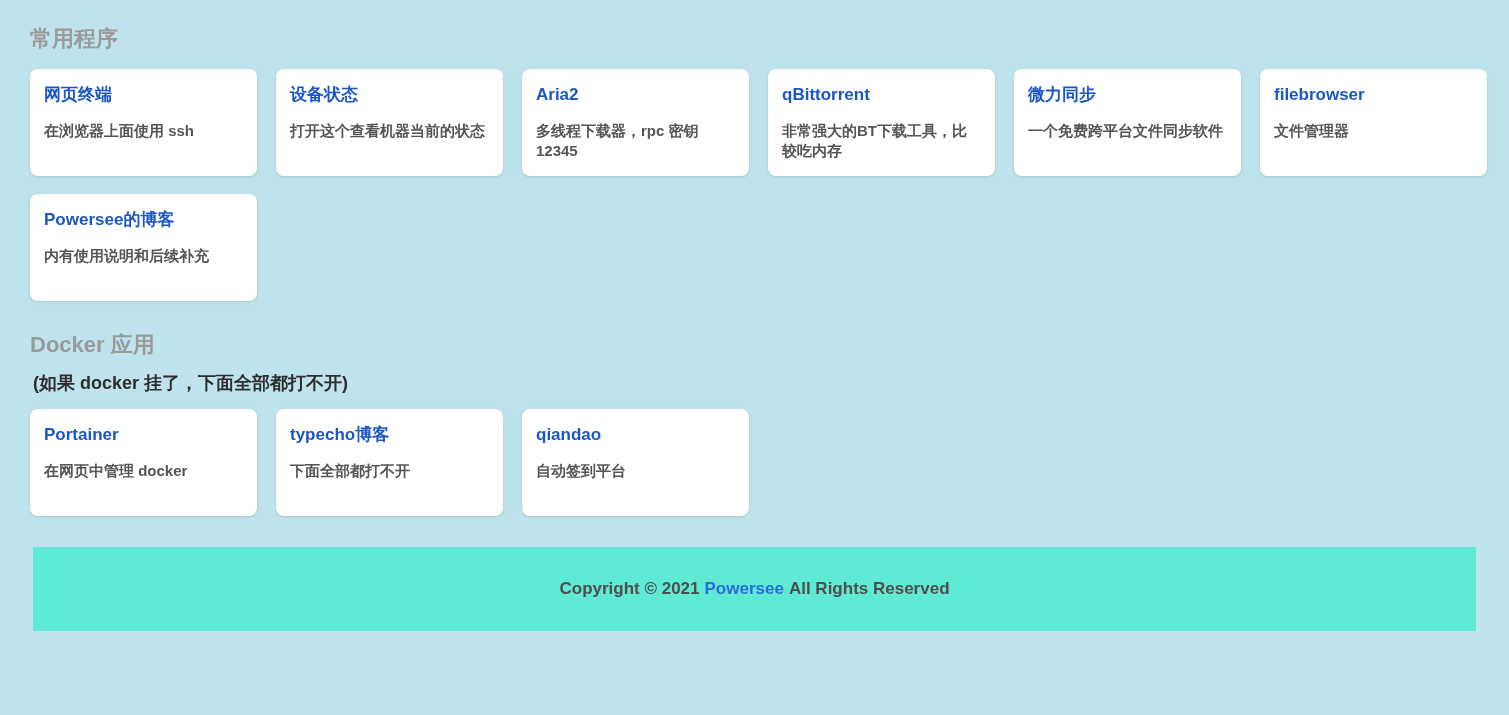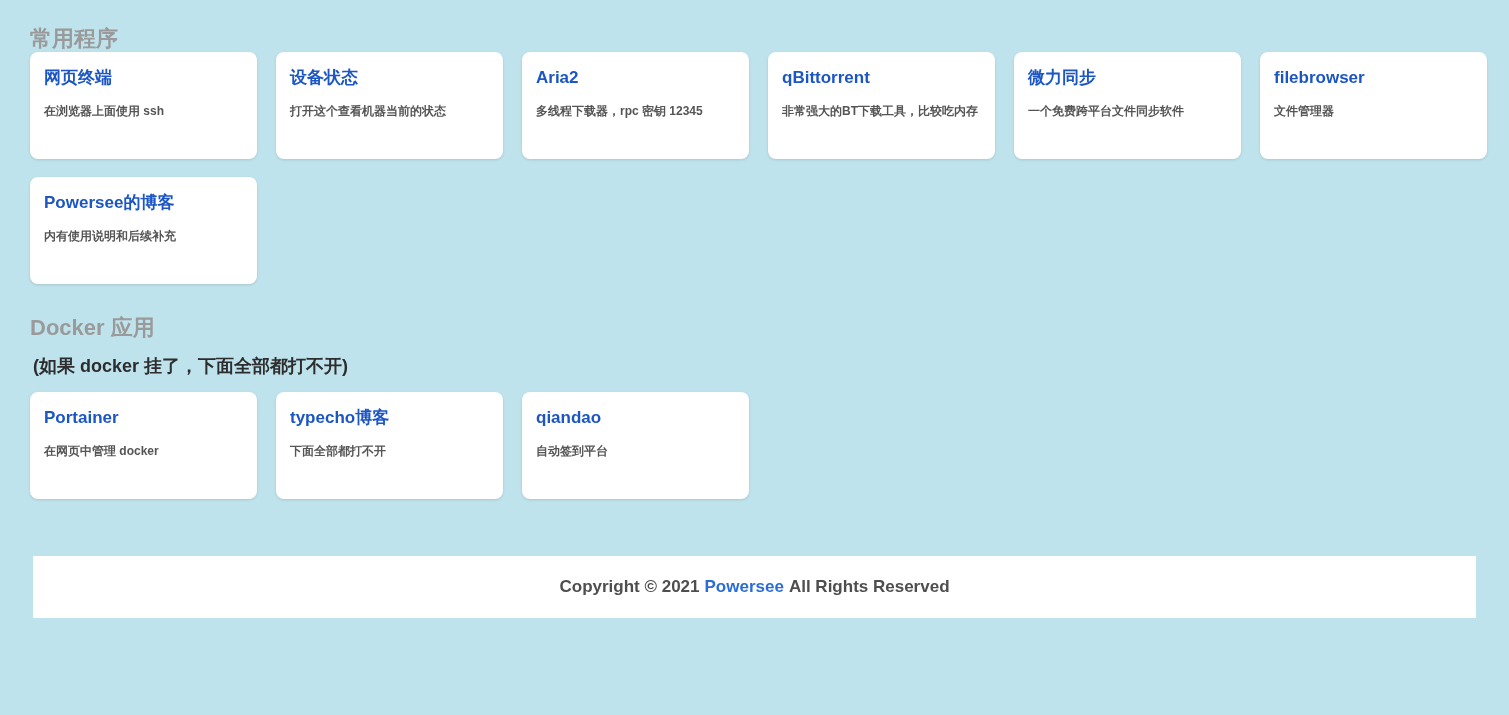--- a/index.html
+++ b/index.html
@@ -19,20 +19,21 @@
   }
   .section-heading {
     color: #9a9a9a;
     font-size: 22px;
     font-weight: bold;
     margin: 0;
     line-height: 1.2;
   }
   .section-heading.first {
     padding-top: 26px;
+    margin-bottom: 17px;
   }
   .section-heading.second {
     margin-top: 31px;
     margin-bottom: 13px;
   }
   .section-note {
     color: #2d2d2d;
     font-size: 18px;
     font-weight: bold;
     margin: 0 0 14px 3px;
@@ -54,29 +55,29 @@
     color: #1b56c4;
     font-size: 17px;
     font-weight: bold;
     text-decoration: none;
     display: inline-block;
     line-height: 1.3;
     cursor: pointer;
   }
   .card-desc {
     color: #555555;
-    font-size: 12px;
+    font-size: 15px;
     font-weight: bold;
     margin: 15px 0 0 0;
     line-height: 1.3;
   }
   .footer {
-    margin: 57px 33px 0 33px;
-    height: 62px;
-    background: #ffffff;
+    margin: 31px 33px 0 33px;
+    height: 84px;
+    background: #5eead4;
     display: flex;
     align-items: center;
     justify-content: center;
     font-size: 17px;
     font-weight: bold;
     color: #4e4e4e;
   }
   .footer a {
     color: #2b6cd9;
     text-decoration: none;

